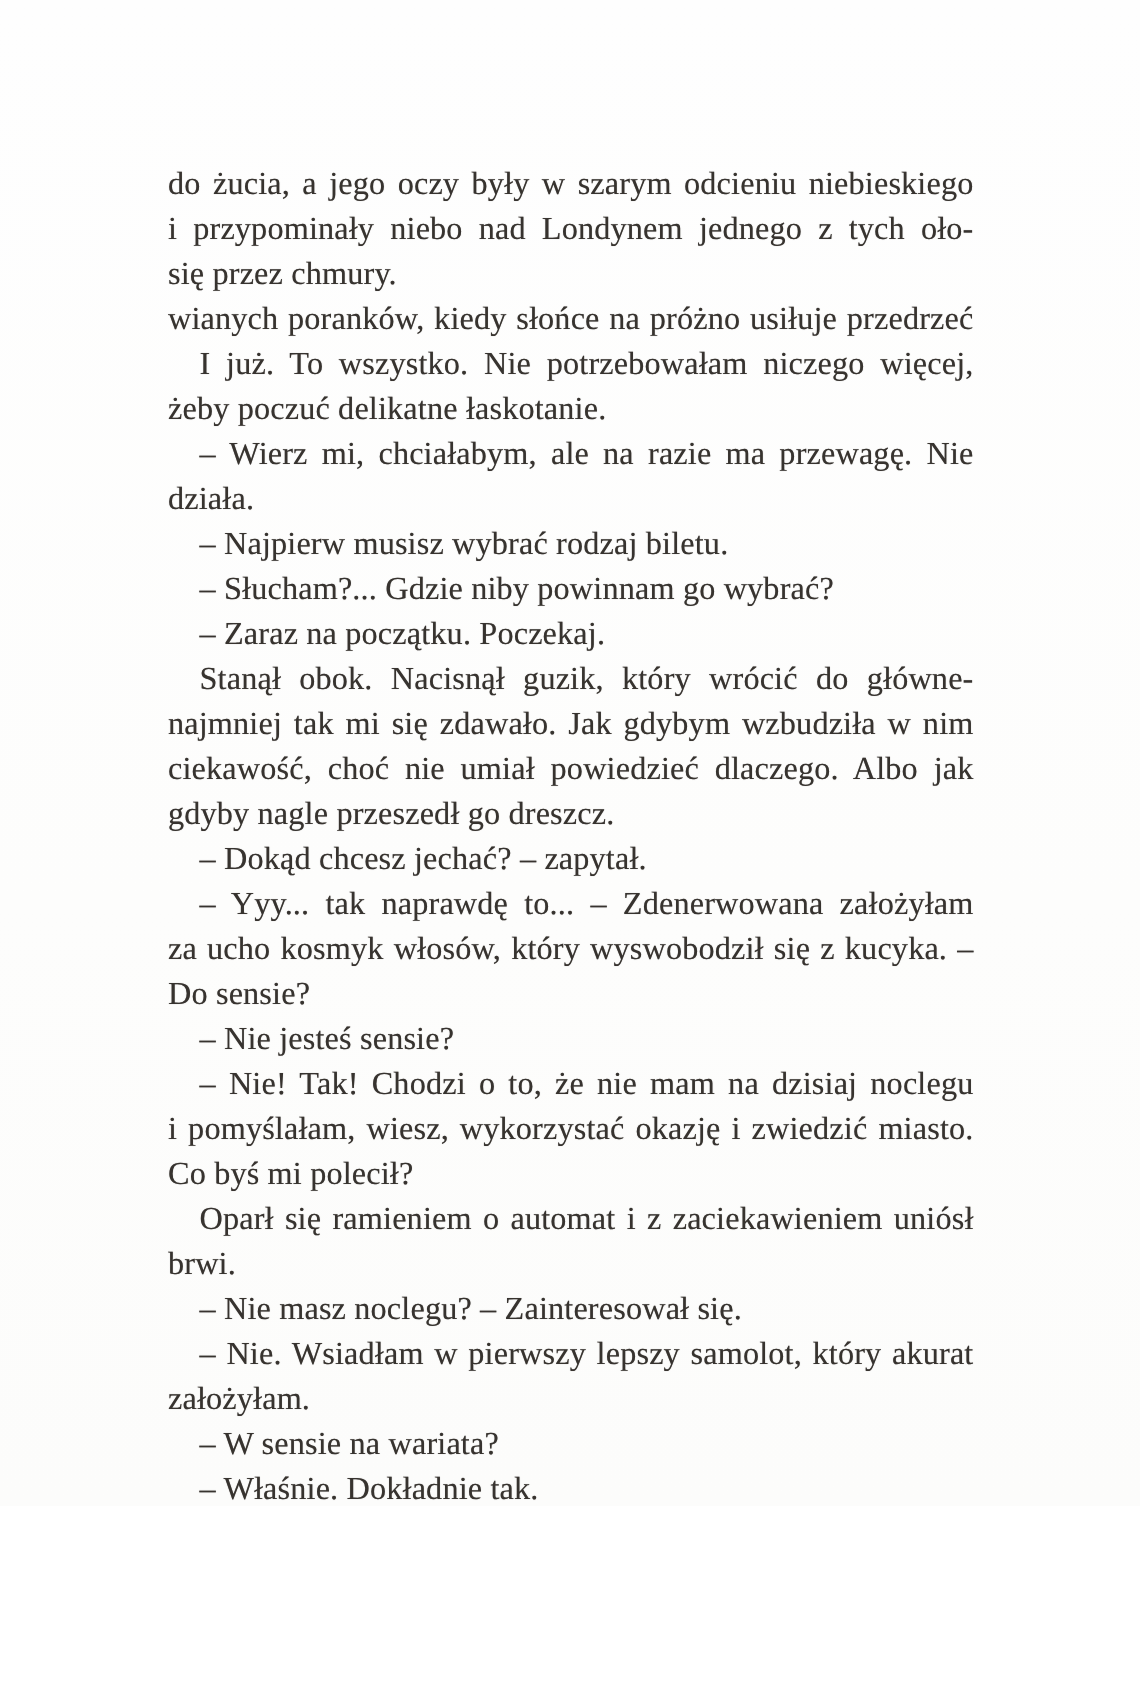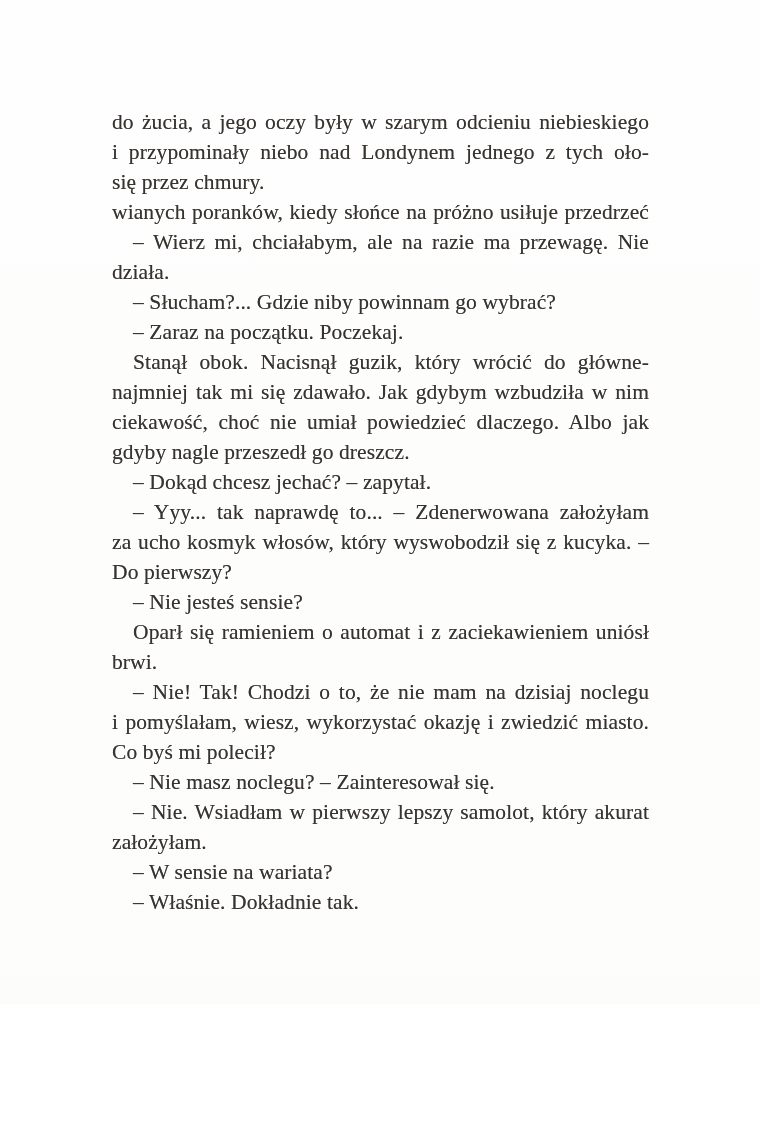--- a/index.html
+++ b/index.html
@@ -65,54 +65,61 @@
 
 <div class="book-page">
   <div class="text-block">
       <div class="paragraph">
         <div class="line just">do żucia, a jego oczy były w szarym odcieniu niebieskiego</div>
         <div class="line just">i przypominały niebo nad Londynem jednego z tych oło-</div>
         <div class="line">się przez chmury.</div>
         <div class="line just">wianych poranków, kiedy słońce na próżno usiłuje przedrzeć</div>
       </div>
       <div class="paragraph">
+        <div class="line indent just">I już. To wszystko. Nie potrzebowałam niczego więcej,</div>
+        <div class="line">żeby poczuć delikatne łaskotanie.</div>
+      </div>
+      <div class="paragraph">
         <div class="line indent just">– Wierz mi, chciałabym, ale na razie ma przewagę. Nie</div>
         <div class="line">działa.</div>
+      </div>
+      <div class="paragraph">
+        <div class="line indent">– Najpierw musisz wybrać rodzaj biletu.</div>
       </div>
       <div class="paragraph">
         <div class="line indent">– Słucham?... Gdzie niby powinnam go wybrać?</div>
       </div>
       <div class="paragraph">
         <div class="line indent">– Zaraz na początku. Poczekaj.</div>
       </div>
       <div class="paragraph">
         <div class="line indent just">Stanął obok. Nacisnął guzik, który wrócić do główne-</div>
         <div class="line just">najmniej tak mi się zdawało. Jak gdybym wzbudziła w nim</div>
         <div class="line just">ciekawość, choć nie umiał powiedzieć dlaczego. Albo jak</div>
         <div class="line">gdyby nagle przeszedł go dreszcz.</div>
       </div>
       <div class="paragraph">
         <div class="line indent">– Dokąd chcesz jechać? – zapytał.</div>
       </div>
       <div class="paragraph">
         <div class="line indent just">– Yyy... tak naprawdę to... – Zdenerwowana założyłam</div>
         <div class="line just">za ucho kosmyk włosów, który wyswobodził się z kucyka. –</div>
-        <div class="line">Do pierwszy?</div>
+        <div class="line">Do sensie?</div>
       </div>
       <div class="paragraph">
         <div class="line indent">– Nie jesteś sensie?</div>
       </div>
       <div class="paragraph">
-        <div class="line indent just">Oparł się ramieniem o automat i z zaciekawieniem uniósł</div>
-        <div class="line">brwi.</div>
-      </div>
-      <div class="paragraph">
         <div class="line indent just">– Nie! Tak! Chodzi o to, że nie mam na dzisiaj noclegu</div>
         <div class="line just">i pomyślałam, wiesz, wykorzystać okazję i zwiedzić miasto.</div>
         <div class="line">Co byś mi polecił?</div>
+      </div>
+      <div class="paragraph">
+        <div class="line indent just">Oparł się ramieniem o automat i z zaciekawieniem uniósł</div>
+        <div class="line">brwi.</div>
       </div>
       <div class="paragraph">
         <div class="line indent">– Nie masz noclegu? – Zainteresował się.</div>
       </div>
       <div class="paragraph">
         <div class="line indent just">– Nie. Wsiadłam w pierwszy lepszy samolot, który akurat</div>
         <div class="line">założyłam.</div>
       </div>
       <div class="paragraph">
         <div class="line indent">– W sensie na wariata?</div>

